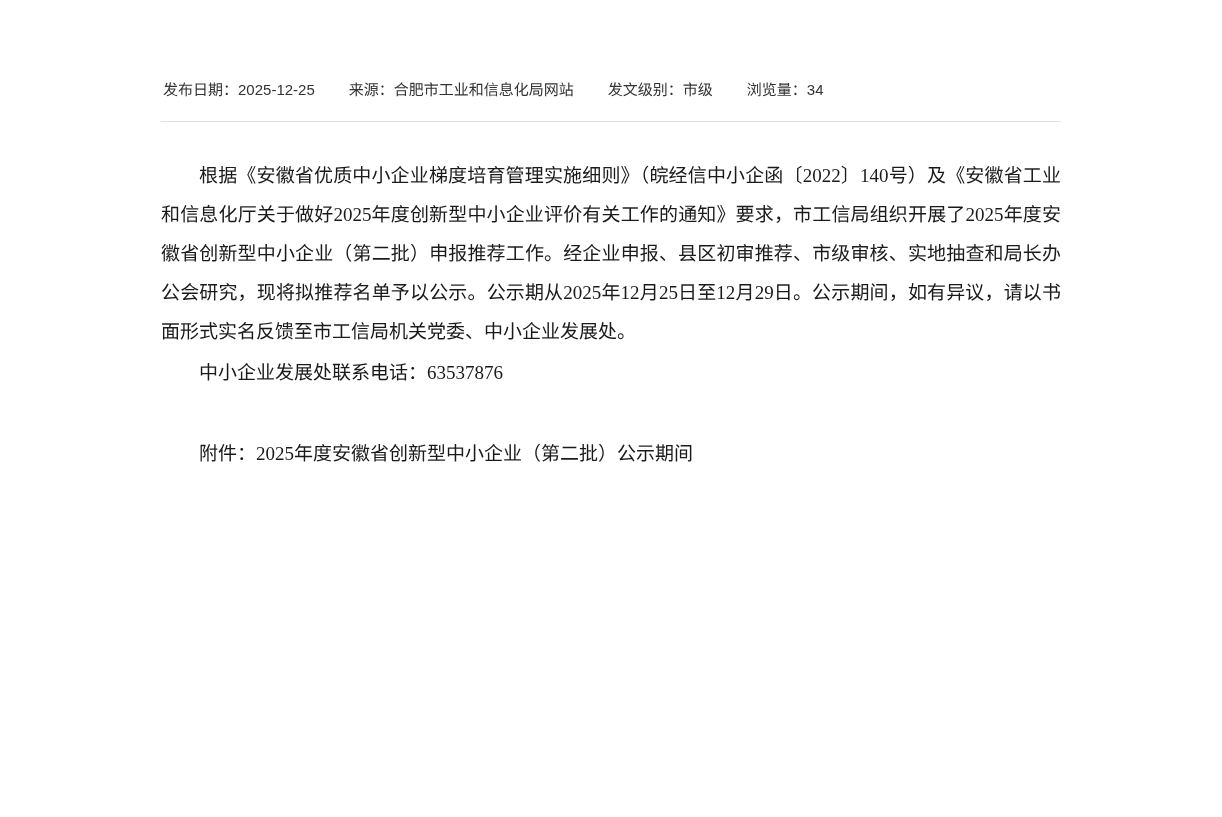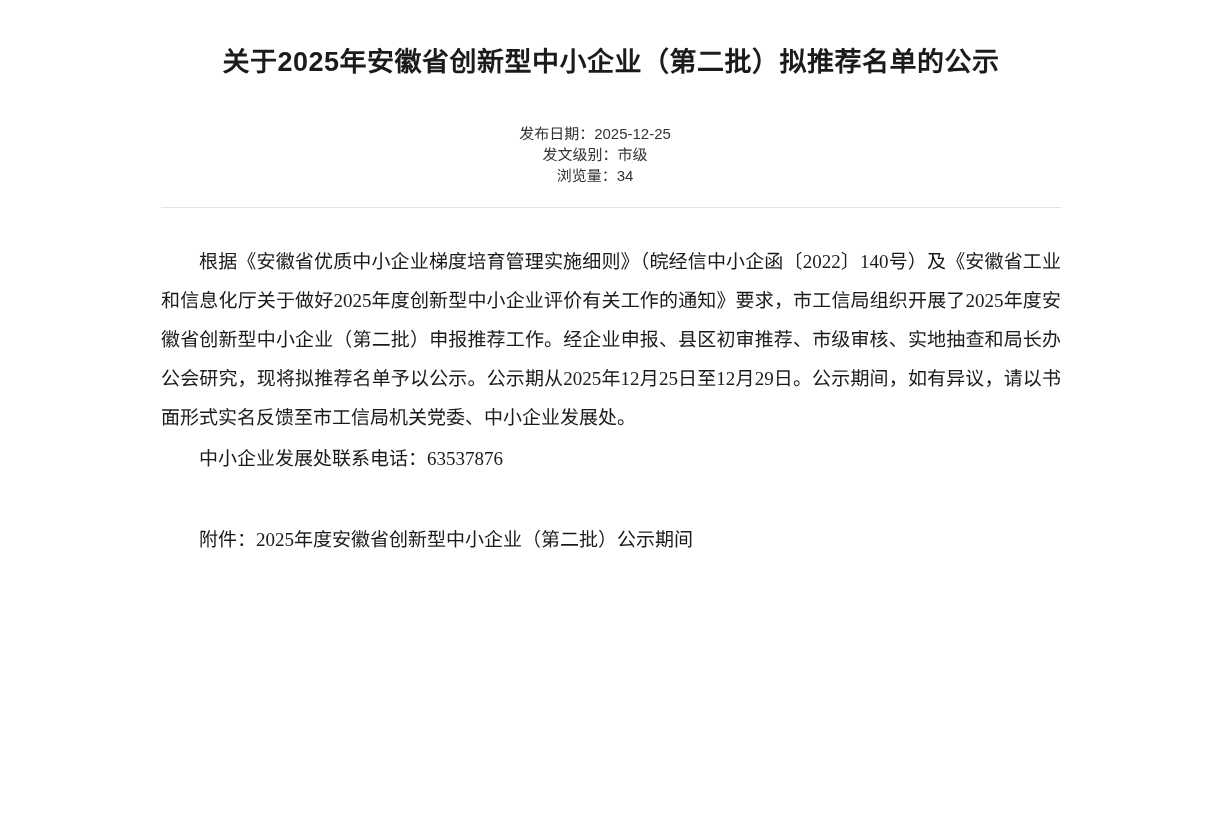--- a/index.html
+++ b/index.html
@@ -39,21 +39,20 @@
   .meta-bar {
     margin-top: 38px;
     font-size: 15px;
     color: #333333;
     display: flex;
     flex-wrap: nowrap;
     align-items: center;
     padding-bottom: 22px;
     border-bottom: 1px solid #e2e2e2;
     padding-left: 2px;
-    flex-direction: column;
   }
   .meta-item {
     margin-right: 34px;
     white-space: nowrap;
     font-family: "Liberation Sans", "DejaVu Sans", sans-serif;
   }
   .meta-item .meta-label {
     color: #333333;
   }
   .meta-item .meta-value {
@@ -96,25 +95,27 @@
   .signature div {
     white-space: nowrap;
   }
 </style>
 </head>
 <body>
 
 <div class="page">
   <div class="article">
 
-    <h1 class="article-title">关于2025年安徽省创新型中小企业（第二批）拟推荐名单的公示</h1>
 
     <div class="meta-bar">
       <span class="meta-item">
         <span class="meta-label">发布日期：</span><span class="meta-value">2025-12-25</span>
+      </span>
+      <span class="meta-item">
+        <span class="meta-label">来源：</span><span class="meta-value">合肥市工业和信息化局网站</span>
       </span>
       <span class="meta-item">
         <span class="meta-label">发文级别：</span><span class="meta-value">市级</span>
       </span>
       <span class="meta-item">
         <span class="meta-label">浏览量：</span><span class="meta-value">34</span>
       </span>
     </div>
 
     <div class="content">

